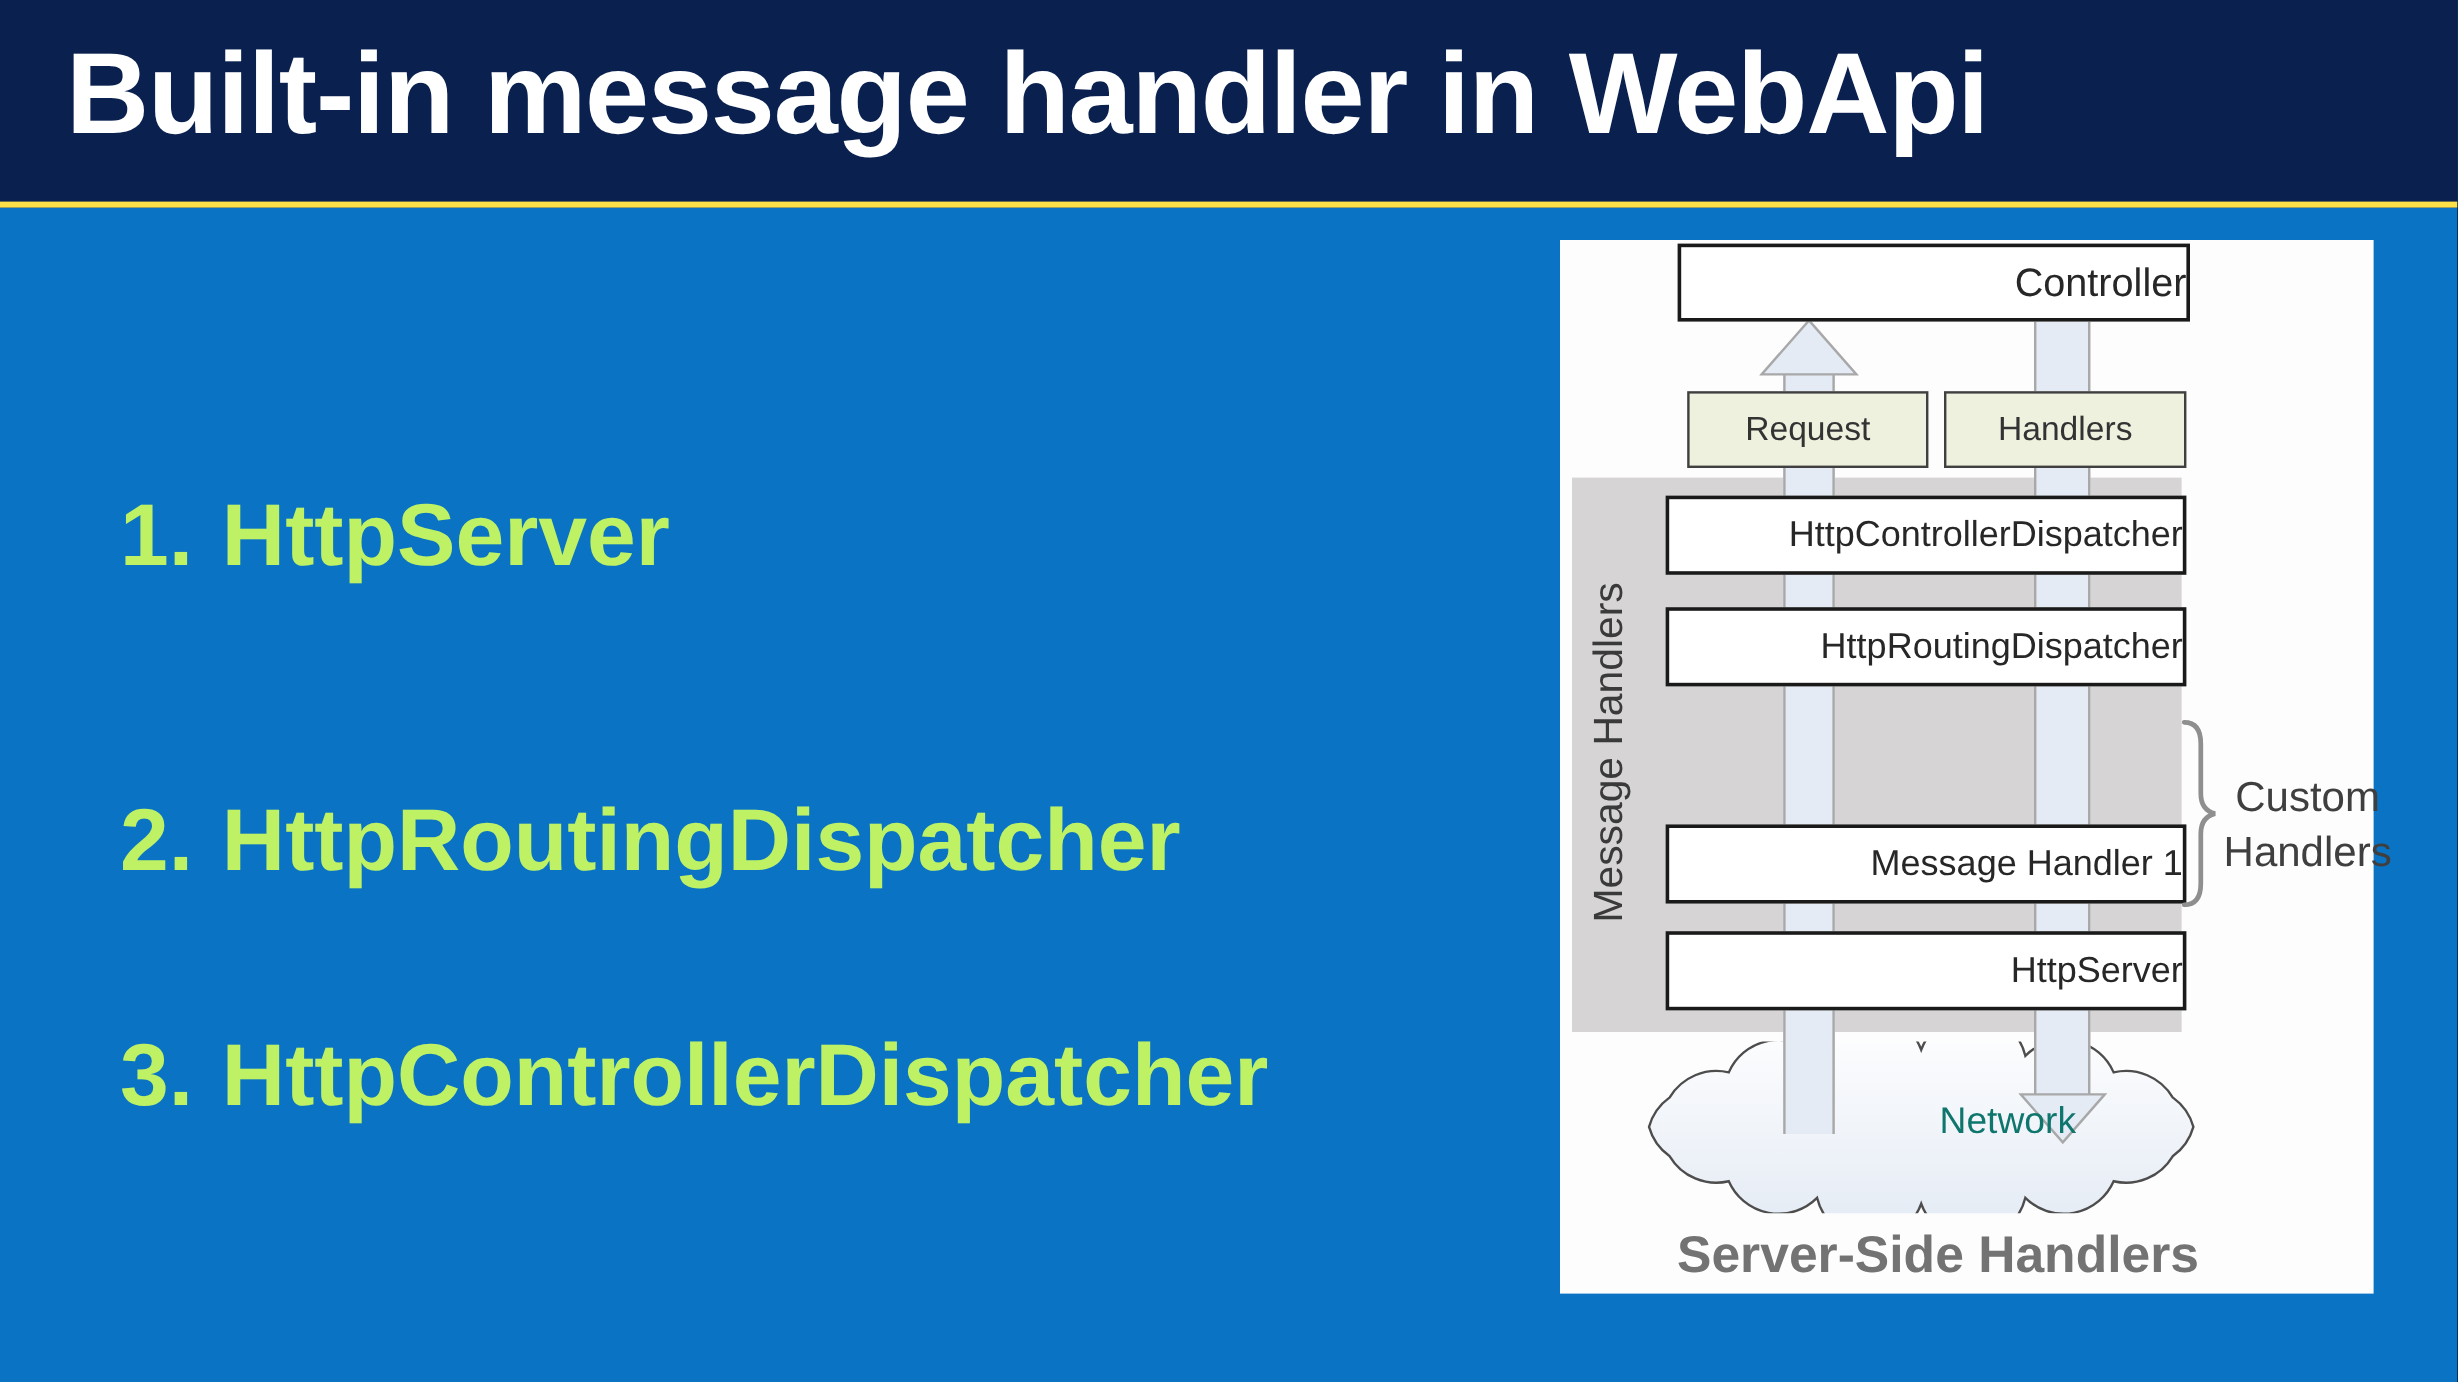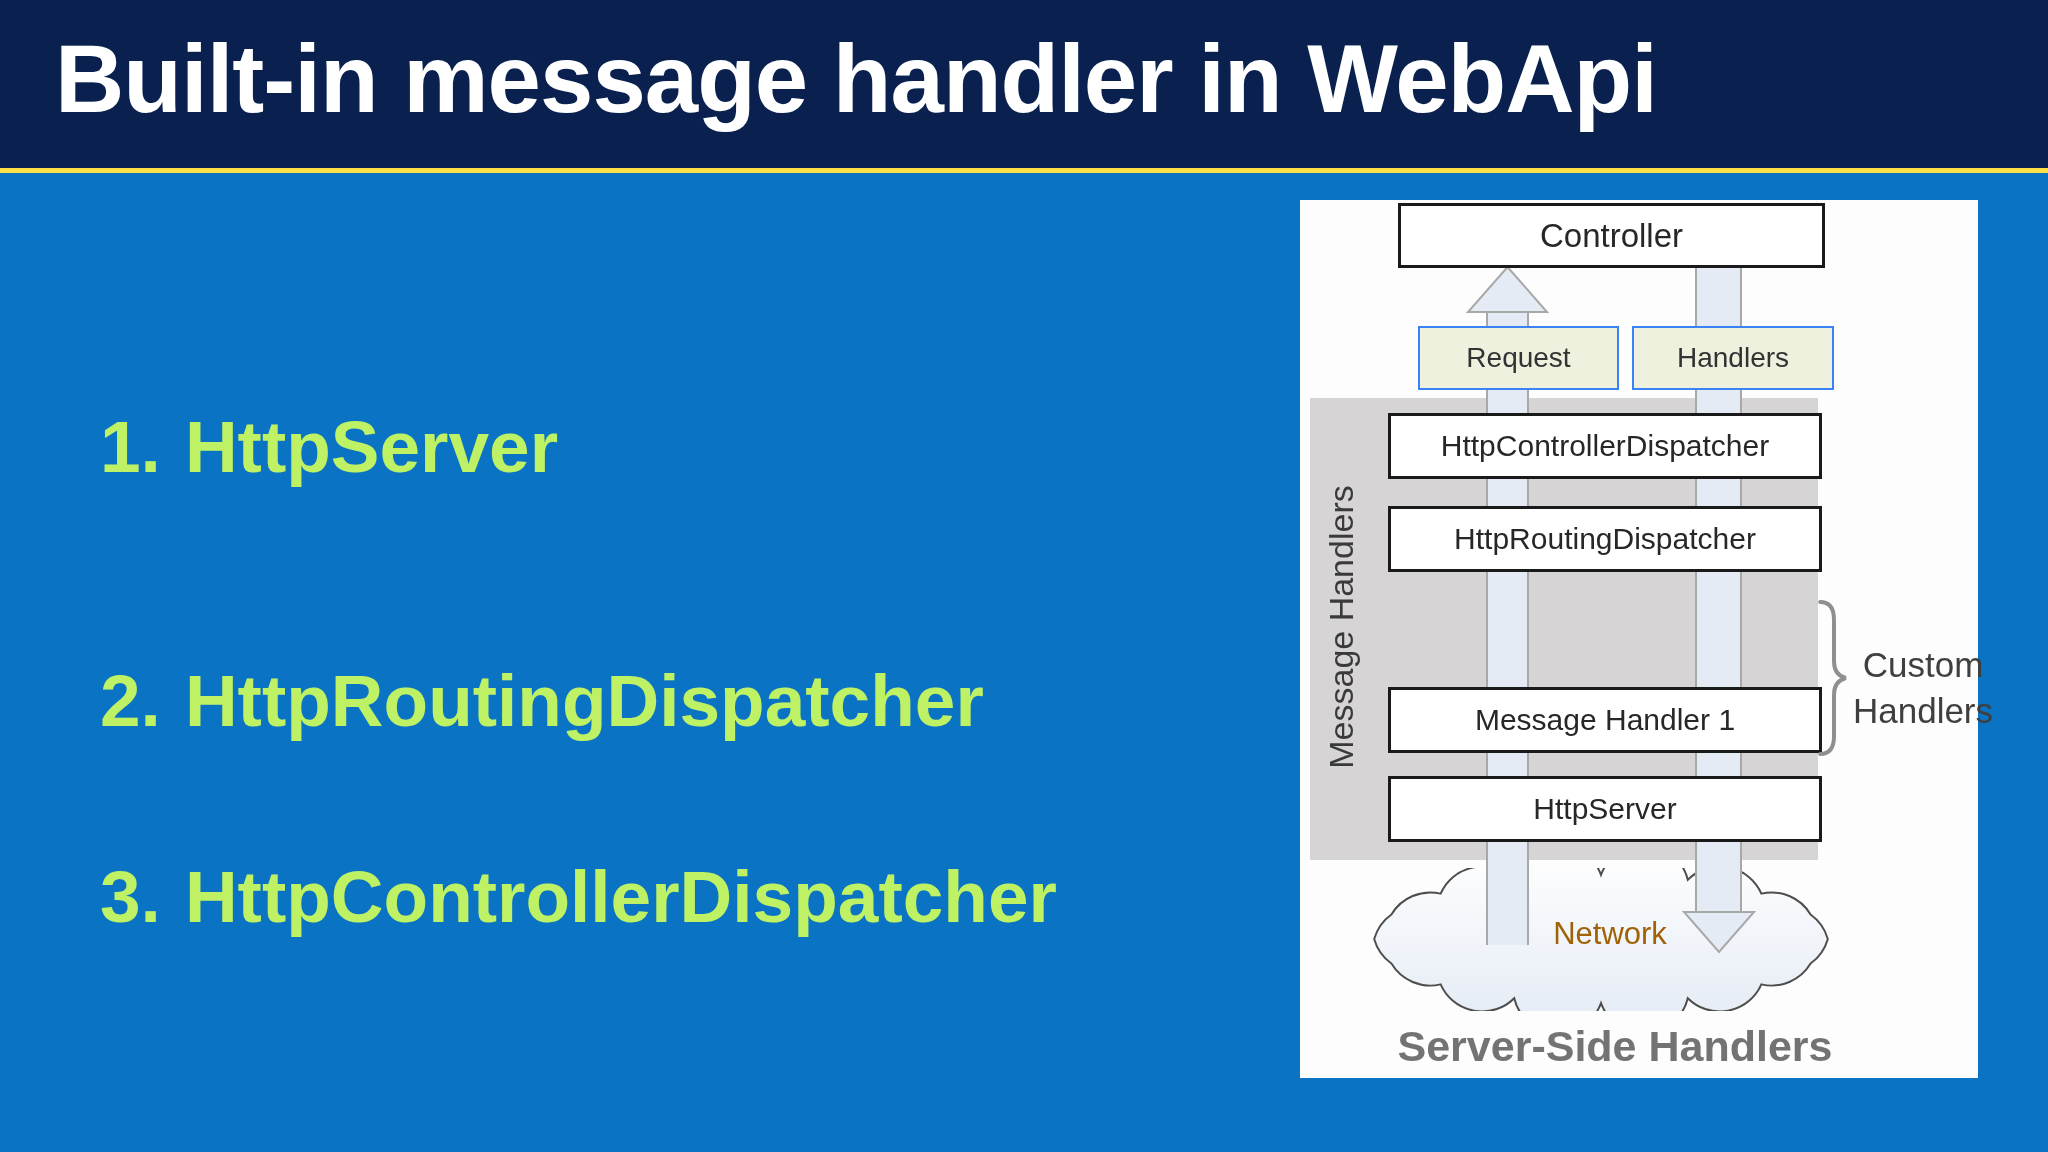--- a/index.html
+++ b/index.html
@@ -71,23 +71,23 @@
     font-size: 34px;
     color: #3a3a3a;
     z-index: 5;
     line-height: 40px;
   }
 
   .cloud-svg { position: absolute; left: 62px; top: 668px; z-index: 2; }
   .network-label {
     position: absolute;
     left: 190px; top: 716px; width: 240px;
-    text-align: center;
+    text-align: right;
     font-size: 31px;
-    color: #a16207;
+    color: #0f766e;
     z-index: 5;
   }
 
   .shaft {
     position: absolute;
     background: #e4ebf5;
     border-left: 2px solid #a8a8a8;
     border-right: 2px solid #a8a8a8;
     box-sizing: border-box;
     z-index: 3;
@@ -98,45 +98,44 @@
   .arrow-head.up { left: 166px; top: 66px; }
   .arrow-head.down { left: 382px; top: 710px; }
 
   .dbox {
     position: absolute;
     background: #ffffff;
     border: 3px solid #1a1a1a;
     box-sizing: border-box;
     display: flex;
     align-items: center;
-    justify-content: center;
+    justify-content: flex-end;
     color: #272727;
     z-index: 4;
   }
   .controller-box { left: 98px; top: 3px; width: 427px; height: 65px; font-size: 33px; }
   .hbox { left: 88px; width: 434px; height: 66px; font-size: 30px; }
   .hbox.b0 { top: 213px; }
   .hbox.b1 { top: 306px; }
   .hbox.b2 { top: 400px; }
   .hbox.b3 { top: 487px; }
   .hbox.b4 { top: 576px; }
 
   .tagbox {
     position: absolute;
     top: 126px; height: 64px;
     background: #edf1de;
-    border: 2px solid #3b82f6;
+    border: 2px solid #404040;
     box-sizing: border-box;
     display: flex;
     align-items: center;
     justify-content: center;
     font-size: 28px;
     color: #333333;
     z-index: 4;
-    margin-left: 12px;
   }
   .tagbox.request { left: 106px; width: 201px; }
   .tagbox.response { left: 320px; width: 202px; }
 
   .brace-svg { position: absolute; left: 518px; top: 400px; z-index: 5; }
   .custom-label {
     position: absolute;
     left: 548px; top: 442px; width: 150px;
     text-align: center;
     font-size: 35px;

